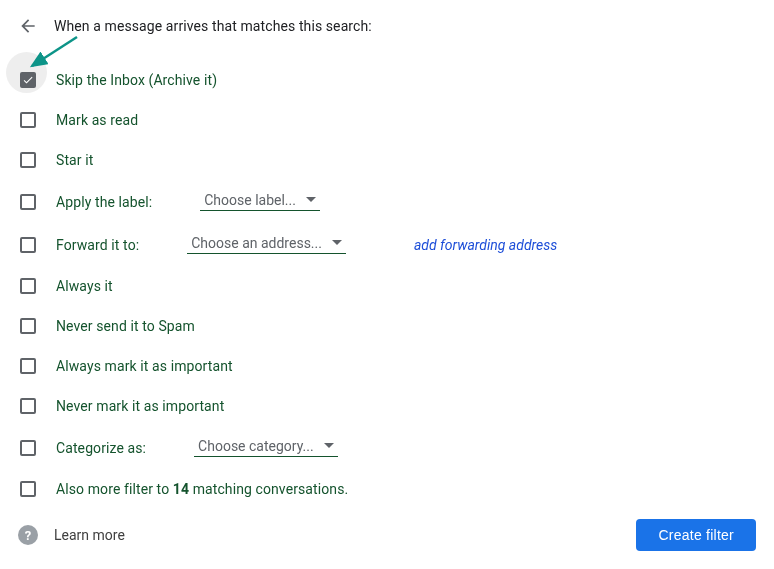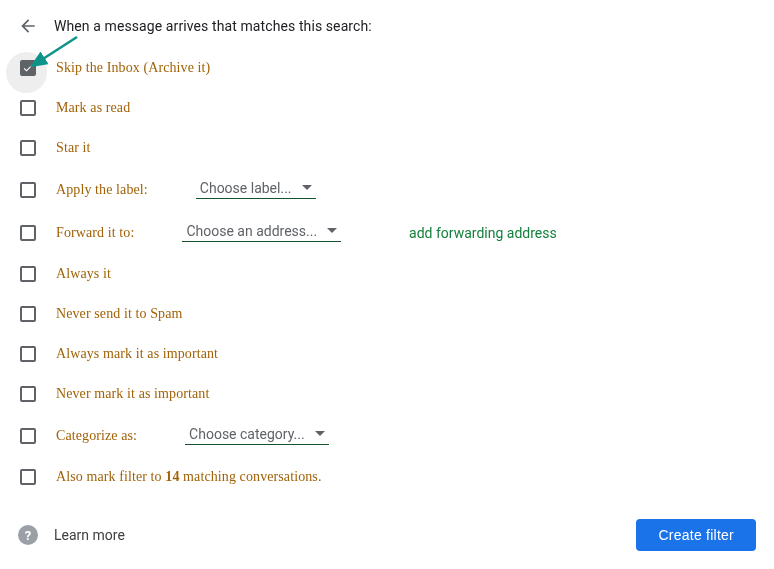--- a/index.html
+++ b/index.html
@@ -13,21 +13,21 @@
       position: relative;
       overflow: hidden;
     }
     .container {
       padding: 16px 18px 18px 18px;
     }
     .header {
       display: flex;
       align-items: center;
       gap: 16px;
-      margin-bottom: 24px;
+      margin-bottom: 36px;
     }
     .back-icon {
       color: #5f6368;
       display: inline-flex;
       align-items: center;
       justify-content: center;
       width: 20px;
       height: 20px;
       cursor: pointer;
     }
@@ -81,48 +81,48 @@
       z-index: 0;
     }
     .arrow-annotation {
       position: absolute;
       left: 22px;
       top: 34px;
       z-index: 2;
       pointer-events: none;
     }
     .label-text {
-      color: #a16207;
+      color: #14532d;
       font-size: 14px;
       letter-spacing: 0.1px;
       white-space: nowrap;
-      font-family: Liberation Serif, serif;
     }
     .dropdown {
       display: inline-flex;
       align-items: center;
       border-bottom: 1px solid #14532d;
       padding: 0 4px 2px 4px;
       margin-left: 4px;
       cursor: pointer;
       color: #5f6368;
       gap: 10px;
     }
     .dropdown-text {
       color: #5f6368;
       font-size: 14px;
     }
     .caret {
       display: inline-flex;
     }
     .link {
-      color: #15803d;
+      color: #1d4ed8;
       font-size: 14px;
       cursor: pointer;
       margin-left: 24px;
+      font-style: italic;
     }
     .bold {
       font-weight: 700;
     }
     .footer {
       position: absolute;
       bottom: 18px;
       left: 18px;
       right: 18px;
       display: flex;
@@ -297,21 +297,21 @@
           </span>
         </span>
       </span>
     </div>
 
     <div class="option-row">
       <span class="checkbox">
         
       </span>
       <span class="label-text">
-        <span>Also mark filter to </span><span class="bold">14</span><span> matching conversations.</span>
+        <span>Also more filter to </span><span class="bold">14</span><span> matching conversations.</span>
       </span>
     </div>
 
   </div>
 
   <div class="footer">
     <div class="footer-left">
       <span class="help-icon">?</span>
       <span class="learn-more">Learn more</span>
     </div>

